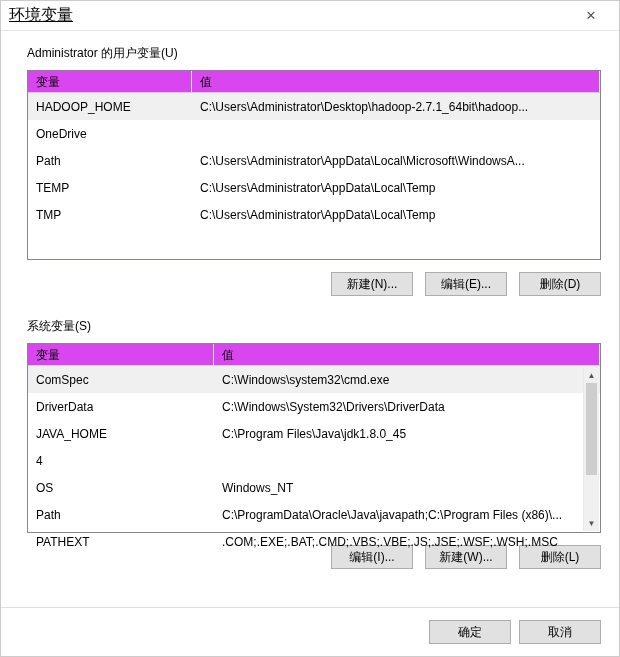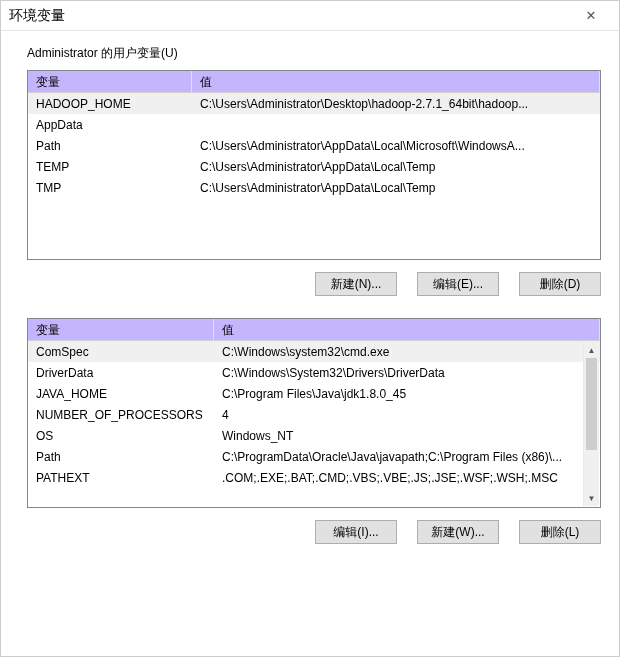--- a/index.html
+++ b/index.html
@@ -20,21 +20,21 @@
   display: flex;
   flex-direction: column;
 }
 .titlebar {
   height: 30px;
   display: flex;
   align-items: center;
   padding: 0 8px;
   border-bottom: 1px solid #e5e5e5;
 }
-.titlebar .title { flex: 1; font-size: 14px; }
+.titlebar .title { flex: 1; font-size: 16px; text-decoration: underline; }
 .titlebar .close {
   width: 40px;
   height: 28px;
   display: flex;
   align-items: center;
   justify-content: center;
   color: #555;
   font-size: 13px;
 }
 .content {
@@ -51,35 +51,35 @@
   border: 1px solid #828790;
   background: #fff;
   position: relative;
 }
 .user-list { height: 190px; }
 .sys-list { height: 190px; }
 .list-header {
   display: flex;
   height: 22px;
   border-bottom: 1px solid #d0d0d0;
-  background: #c4b5fd;
+  background: #d946ef;
 }
 .list-header .col {
   padding: 3px 8px;
   font-size: 12px;
   border-right: 1px solid #e0e0e0;
 }
 .col-name { width: 164px; flex-shrink: 0; }
 .col-value { flex: 1; }
 .list-body {
   overflow: hidden;
 }
 .row {
   display: flex;
-  height: 21px;
+  height: 27px;
   align-items: center;
 }
 .row.selected { background: #f0f0f0; }
 .row .cell {
   padding: 2px 8px;
   font-size: 12px;
   white-space: nowrap;
   overflow: hidden;
   text-overflow: ellipsis;
 }
@@ -107,21 +107,21 @@
 .scrollbar .track { flex: 1; background: #f0f0f0; position: relative; }
 .scrollbar .thumb {
   position: absolute;
   left: 2px; right: 2px;
   top: 0; height: 70%;
   background: #cdcdcd;
 }
 .button-row {
   display: flex;
   justify-content: flex-end;
-  gap: 20px;
+  gap: 12px;
   padding: 12px 0 8px 0;
 }
 .btn {
   min-width: 82px;
   height: 24px;
   background: #e1e1e1;
   border: 1px solid #adadad;
   font-size: 12px;
   font-family: inherit;
   padding: 0 10px;
@@ -156,21 +156,21 @@
       <div class="list-header">
         <div class="col col-name">变量</div>
         <div class="col col-value">值</div>
       </div>
       <div class="list-body">
         <div class="row selected">
           <div class="cell cell-name">HADOOP_HOME</div>
           <div class="cell cell-value">C:\Users\Administrator\Desktop\hadoop-2.7.1_64bit\hadoop...</div>
         </div>
         <div class="row">
-          <div class="cell cell-name">AppData</div>
+          <div class="cell cell-name">OneDrive</div>
         </div>
         <div class="row">
           <div class="cell cell-name">Path</div>
           <div class="cell cell-value">C:\Users\Administrator\AppData\Local\Microsoft\WindowsA...</div>
         </div>
         <div class="row">
           <div class="cell cell-name">TEMP</div>
           <div class="cell cell-value">C:\Users\Administrator\AppData\Local\Temp</div>
         </div>
         <div class="row">
@@ -181,40 +181,40 @@
     </div>
 
     <div class="button-row">
       <button class="btn">新建(N)...</button>
       <button class="btn">编辑(E)...</button>
       <button class="btn">删除(D)</button>
     </div>
 
     <div class="spacer"></div>
 
+    <div class="group-label">系统变量(S)</div>
     <div class="list-frame sys-list">
       <div class="list-header">
         <div class="col col-name">变量</div>
         <div class="col col-value">值</div>
       </div>
       <div class="list-body">
         <div class="row selected">
           <div class="cell cell-name">ComSpec</div>
           <div class="cell cell-value">C:\Windows\system32\cmd.exe</div>
         </div>
         <div class="row">
           <div class="cell cell-name">DriverData</div>
           <div class="cell cell-value">C:\Windows\System32\Drivers\DriverData</div>
         </div>
         <div class="row">
           <div class="cell cell-name">JAVA_HOME</div>
           <div class="cell cell-value">C:\Program Files\Java\jdk1.8.0_45</div>
         </div>
         <div class="row">
-          <div class="cell cell-name">NUMBER_OF_PROCESSORS</div>
           <div class="cell cell-value">4</div>
         </div>
         <div class="row">
           <div class="cell cell-name">OS</div>
           <div class="cell cell-value">Windows_NT</div>
         </div>
         <div class="row">
           <div class="cell cell-name">Path</div>
           <div class="cell cell-value">C:\ProgramData\Oracle\Java\javapath;C:\Program Files (x86)\...</div>
         </div>
@@ -233,13 +233,17 @@
     </div>
 
     <div class="button-row">
       <button class="btn">编辑(I)...</button>
       <button class="btn">新建(W)...</button>
       <button class="btn">删除(L)</button>
     </div>
 
   </div>
 
+  <div class="footer">
+    <button class="btn">确定</button>
+    <button class="btn">取消</button>
+  </div>
 </div>
 
 </body></html>

